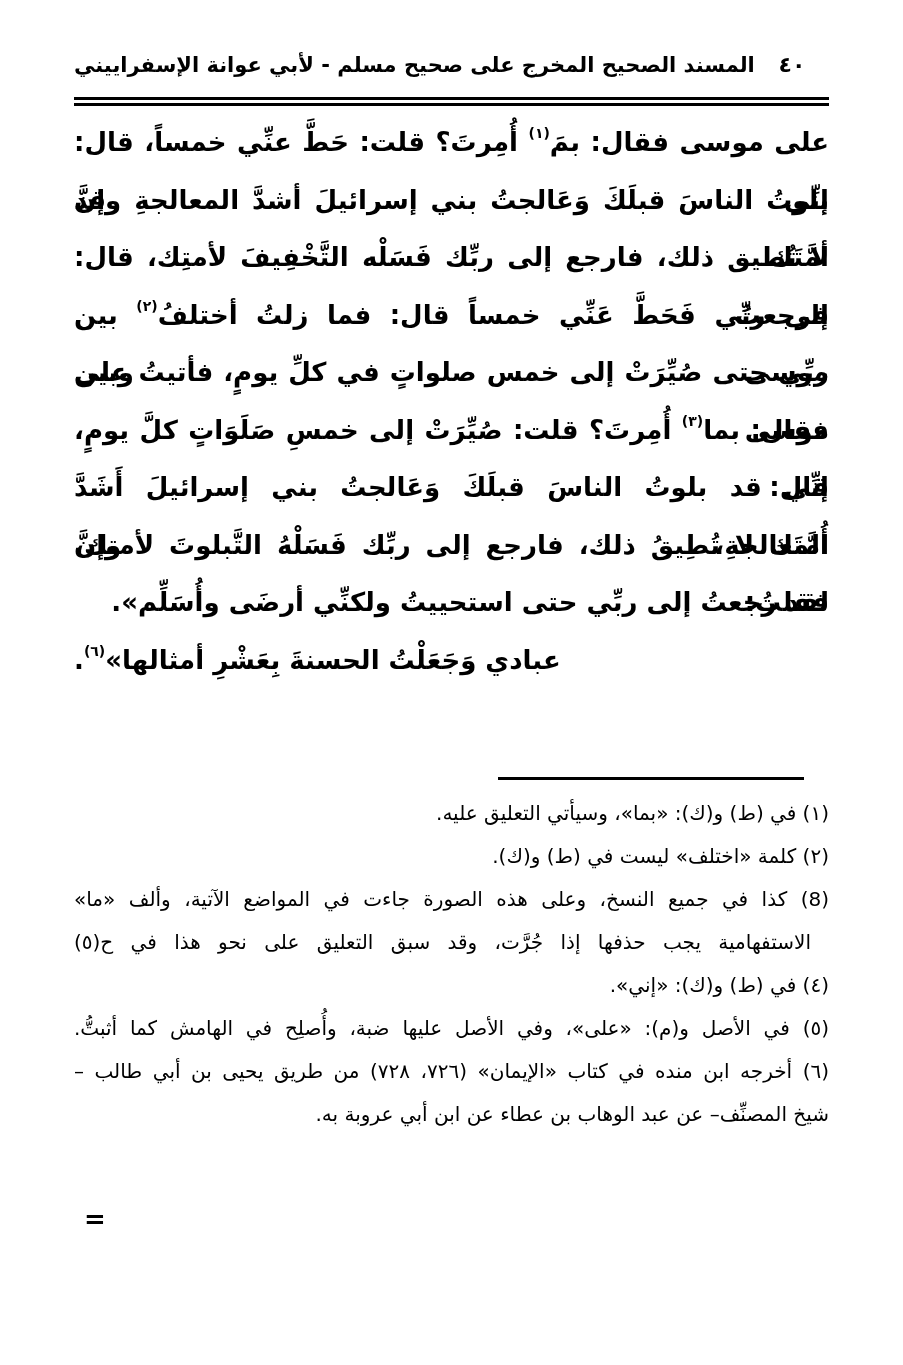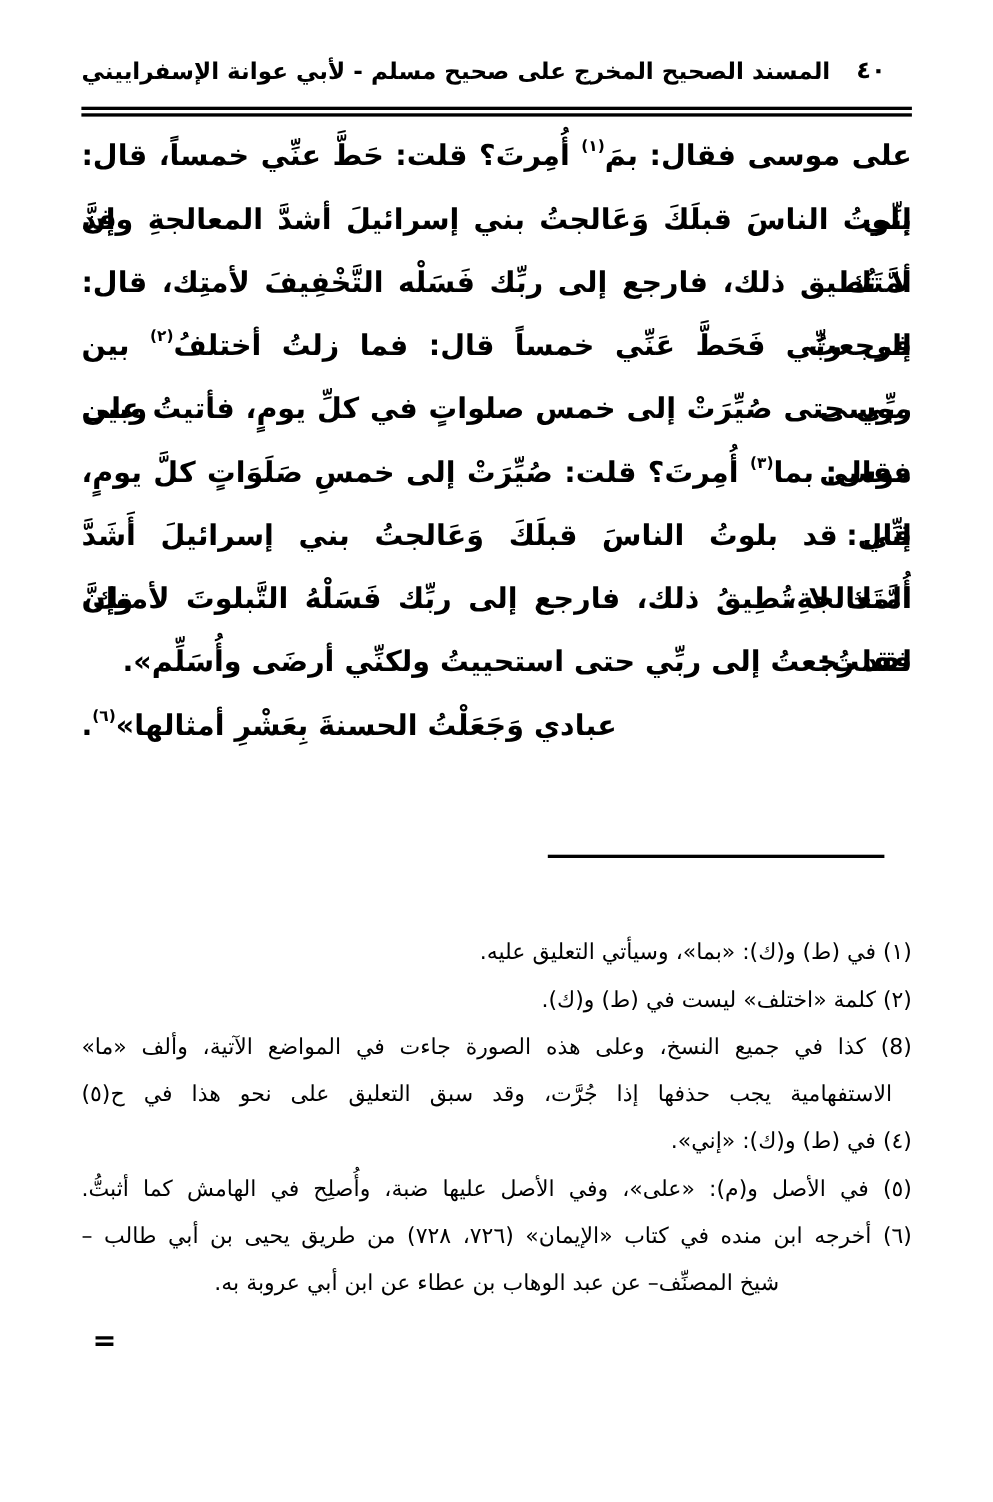--- a/index.html
+++ b/index.html
@@ -46,34 +46,34 @@
     font-size:14px;font-weight:bold;
     vertical-align:super;line-height:0;position:relative;top:-3px;
   }
   .footnote-sep{
     position:absolute;top:777px;left:99px;width:306px;
     border-top:3px solid #000;
   }
   
   .footnote-sep{left:auto;right:99px;}
   .footnotes{
-    position:absolute;top:844px;right:74px;width:755px;
+    position:absolute;top:792px;right:74px;width:755px;
     font-size:20px;font-weight:normal;
   }
   .footnote-line{
     height:43px;line-height:43px;white-space:nowrap;
   }
   .footnote-line.justify,
   .footnote-line.justify-indent{
     white-space:normal;text-align:justify;text-align-last:justify;
   }
   .footnote-line.justify-indent{padding-right:18px;}
   .footnote-line.right{text-align:right;}
   .footnote-line.right-indent-lg{text-align:right;padding-right:78px;}
-  .footnote-line.center{text-align:center;}
+  .footnote-line.center{}
   .continuation-mark{
     position:absolute;top:1204px;left:84px;
     font-size:26px;font-weight:bold;line-height:1.2;
     direction:ltr;
   }
 </style>
 </head>
 <body>
 
 <div class="header-row">

